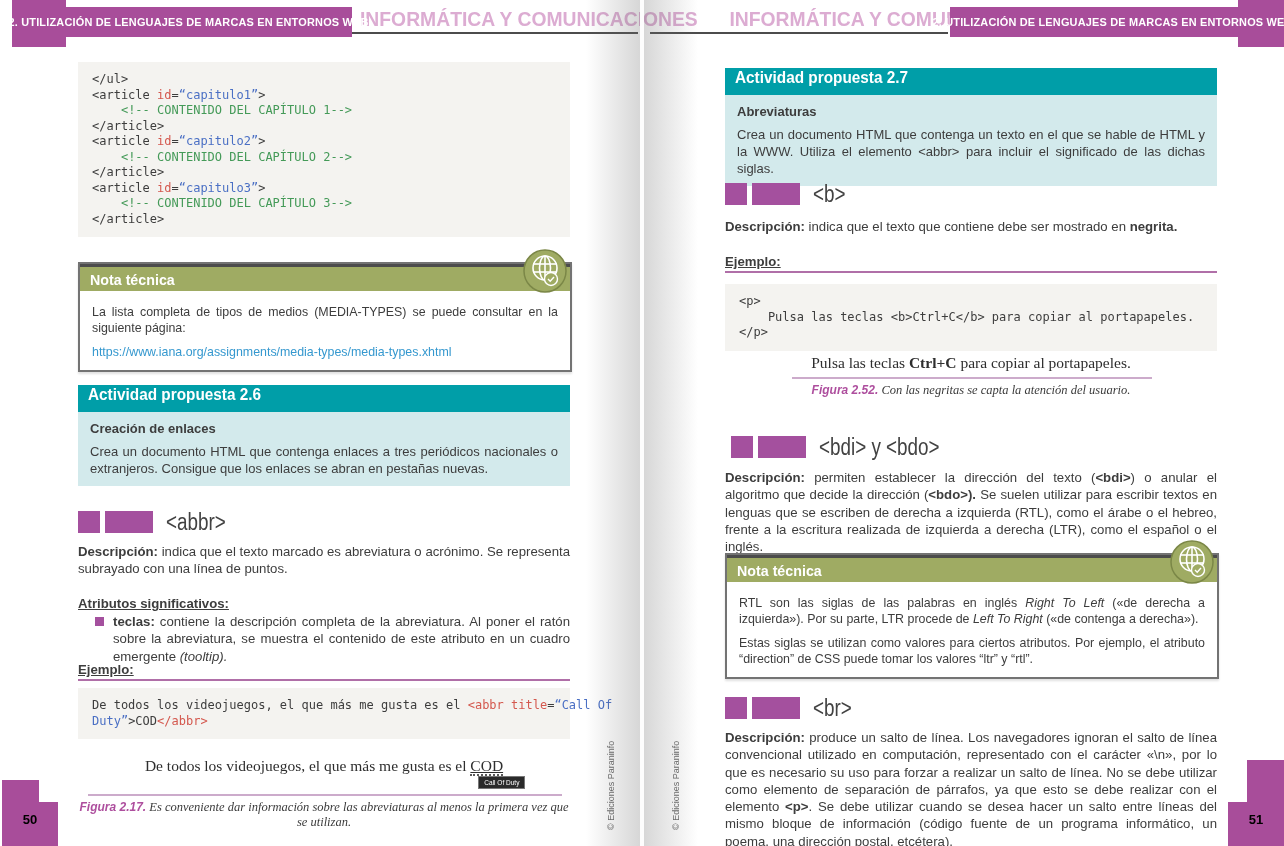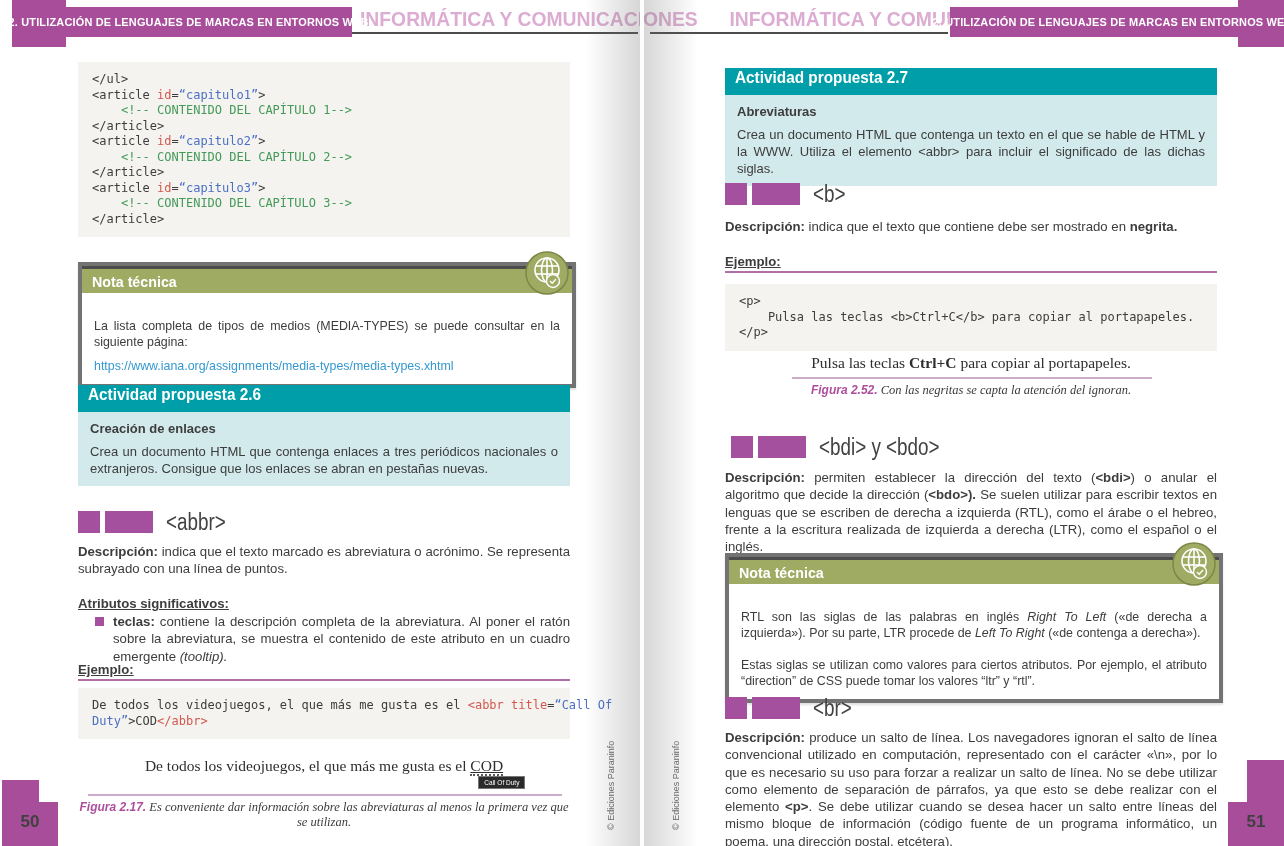--- a/index.html
+++ b/index.html
@@ -37,25 +37,25 @@
              transform:rotate(-90deg);transform-origin:left top;}
   .copy-left{left:606px;top:830px;}
   .copy-right{left:671px;top:830px;}
 
   
   .codebox{position:absolute;background:#f4f3f0;padding:10px 14px;
            font-family:"DejaVu Sans Mono","Liberation Mono",monospace;font-size:12px;
            line-height:15.5px;white-space:pre;}
   .tok-k{color:#3d3d3d;} .tok-r{color:#d4584e;} .tok-b{color:#4a6fc4;} .tok-g{color:#449a58;}
 
-  .nota{position:absolute;border:4px solid #737373;background:#fff;box-shadow:0 2px 2px rgba(0,0,0,.12);}
+  .nota{position:absolute;border:2px solid #737373;background:#fff;box-shadow:0 2px 2px rgba(0,0,0,.12);}
   .nota-header{height:24px;background:#9fab63;border-top:3px solid #4c4c4c;display:flex;align-items:center;}
   .nota-header span{color:#fff;font-weight:bold;font-size:15px;margin-left:10px;transform:scaleX(.95);transform-origin:left center;}
   .nota-body{padding:9px 12px 10px 12px;font-size:12.4px;line-height:16px;text-align:justify;}
-  .nota-body p{margin:16px 0 8px 0;}
+  .nota-body p{margin:4px 0 8px 0;}
   .weblink{color:#3598cf;text-decoration:none;font-size:12.4px;cursor:pointer;}
   .globe{position:absolute;top:-15px;right:3px;width:44px;height:44px;z-index:4;}
 
   .actividad{position:absolute;}
   .act-header{height:27px;background:#009ea8;display:flex;align-items:flex-start;}
   .act-header span{color:#fff;font-weight:bold;font-size:16.5px;margin-left:10px;transform:scaleX(.93);transform-origin:left center;}
   .act-body{background:#d3eaec;padding:8px 12px 9px 12px;font-size:13px;line-height:17px;}
   .act-sub{font-weight:bold;margin:0 0 6px 0;font-size:13px;}
   .act-text{margin:0;text-align:justify;}
 
@@ -79,21 +79,21 @@
   .abbr-wrap{position:relative;text-decoration:underline;}
   .abbr-dotted{border-bottom:2px dotted #5a5a5a;}
   .tooltip{position:absolute;left:8px;top:19px;background:#2a2a2a;color:#fff;font-family:"Liberation Sans",sans-serif;
            font-size:6.5px;padding:2px 5px;white-space:nowrap;border:1px solid #777;}
   .cap-line{position:absolute;height:2px;background:#ccabcb;}
   .caption{position:absolute;text-align:center;font-size:12px;}
   .cap-label{color:#ae4f9e;font-weight:bold;font-style:italic;}
   .cap-text{font-style:italic;color:#3a3a3a;font-family:"Liberation Serif","DejaVu Serif",serif;font-size:12.5px;}
 
   .pg-tab{position:absolute;background:#a84d9a;z-index:7;}
-  .pg-num{position:absolute;z-index:8;color:#404040;font-weight:bold;font-size:17px;text-align:center;}
+  .pg-num{position:absolute;z-index:8;color:#000000;font-weight:bold;font-size:13px;text-align:center;}
 </style>
 </head>
 <body>
 
 <div id="spread">
 
   <div class="page" id="page-left">
     <div class="corner-tab tab-tl"></div>
     <div class="banner banner-left">
       <span class="banner-text">2.  UTILIZACIÓN DE LENGUAJES DE MARCAS EN ENTORNOS WEB</span>
@@ -192,21 +192,21 @@
     </div>
     <p class="body-text" style="left:83px;top:218px;width:492px;text-align:left;"><span class="seg-b">Descripción:</span><span> indica que el texto que contiene debe ser mostrado en </span><span class="seg-b">negrita.</span></p>
     <p class="label-bold" style="left:83px;top:254px;">Ejemplo:</p>
     <div class="ejemplo-rule" style="left:83px;top:271px;width:492px;"></div>
 
     <div class="codebox" style="left:83px;top:284px;width:464px;"><div><span class="tok-k">&lt;p&gt;</span></div><div><span class="tok-k">    Pulsa las teclas &lt;b&gt;Ctrl+C&lt;/b&gt; para copiar al portapapeles.</span></div><div><span class="tok-k">&lt;/p&gt;</span></div></div>
 
     <div class="render" style="left:83px;top:354px;width:492px;"><span>Pulsa las teclas </span><span class="seg-b">Ctrl+C</span><span> para copiar al portapapeles.</span></div>
     <div class="cap-line" style="left:150px;top:377px;width:360px;"></div>
     <div class="caption" style="left:83px;top:383px;width:492px;">
-      <span class="cap-label">Figura 2.52.</span><span class="cap-text"> Con las negritas se capta la atención del ignoran.</span>
+      <span class="cap-label">Figura 2.52.</span><span class="cap-text"> Con las negritas se capta la atención del usuario.</span>
     </div>
 
     <div class="tag-heading" style="left:89px;top:435px;">
       <span class="sq1"></span>
       <span class="sq2"></span>
       <span class="tag-text">&lt;bdi&gt; y &lt;bdo&gt;</span>
     </div>
     <p class="body-text" style="left:83px;top:469px;width:492px;"><span class="seg-b">Descripción:</span><span> permiten establecer la dirección del texto (</span><span class="seg-b">&lt;bdi&gt;</span><span>) o anular el algoritmo que decide la dirección (</span><span class="seg-b">&lt;bdo&gt;).</span><span> Se suelen utilizar para escribir textos en lenguas que se escriben de derecha a izquierda (RTL), como el árabe o el hebreo, frente a la escritura realizada de izquierda a derecha (LTR), como el español o el inglés.</span></p>
 
     <div class="nota" style="left:83px;top:553px;width:490px;">

